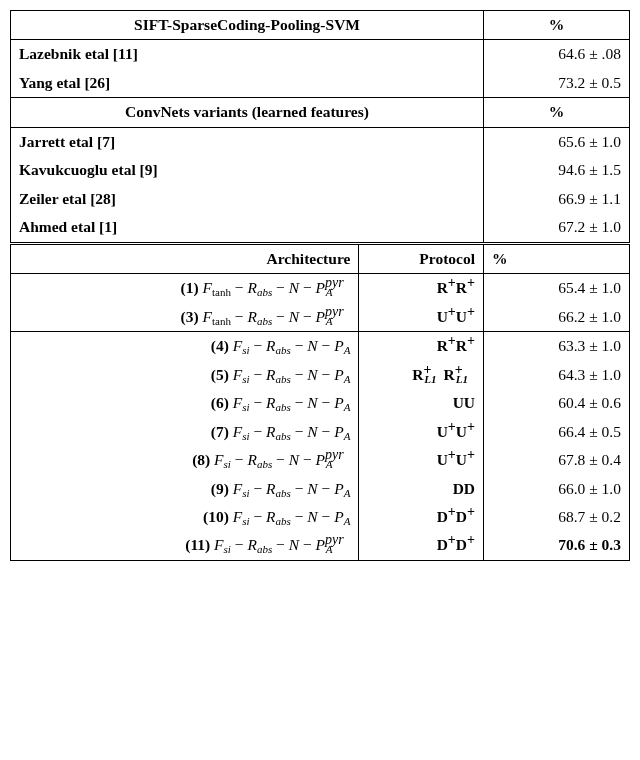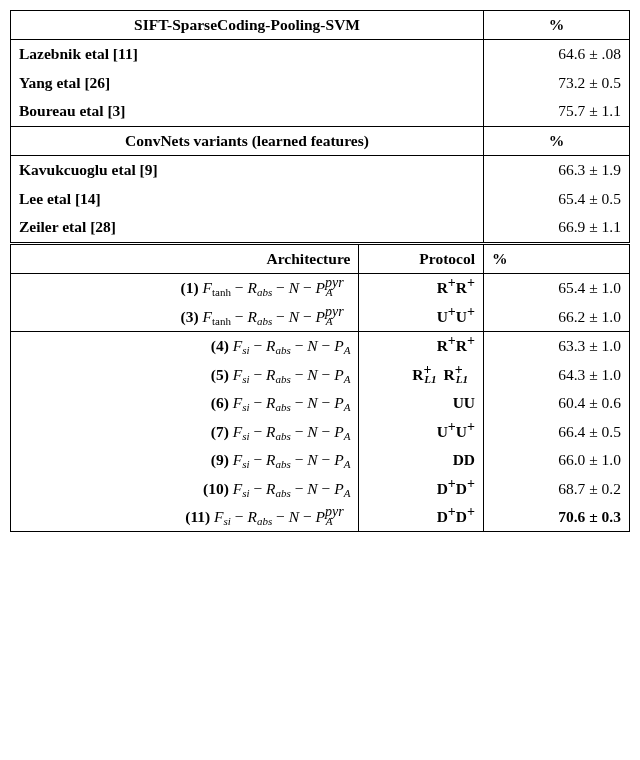--- a/index.html
+++ b/index.html
@@ -44,41 +44,41 @@
   </tr>
 
   <tr>
     <td class="center bold no-border-bottom" colspan="2">Lazebnik etal  [11]</td>
     <td class="left no-border-bottom">64.6 ± .08</td>
   </tr>
   <tr>
     <td class="center bold no-border-top no-border-bottom" colspan="2">Yang etal  [26]</td>
     <td class="left no-border-top no-border-bottom">73.2 ± 0.5</td>
   </tr>
-  <tr>
-    <td class="center bold no-border-top" colspan="2">Boureau etal  [3]</td>
-    <td class="left no-border-top">75.7 ± 1.1</td>
-  </tr>
 
   <tr>
     <td class="header-cell" colspan="2">ConvNets variants (learned features)</td>
     <td class="header-cell">%</td>
   </tr>
 
   <tr>
-    <td class="center bold no-border-top no-border-bottom" colspan="2">Kavukcuoglu etal  [9]</td>
-    <td class="left no-border-top no-border-bottom">66.3 ± 1.9</td>
+    <td class="center bold no-border-bottom" colspan="2">Jarrett etal  [7]</td>
+    <td class="left no-border-bottom">65.6 ± 1.0</td>
   </tr>
   <tr>
-    <td class="center bold no-border-top no-border-bottom" colspan="2">Lee etal [14]</td>
-    <td class="left no-border-top no-border-bottom">65.4 ± 0.5</td>
+    <td class="center bold no-border-top no-border-bottom" colspan="2">Kavukcuoglu etal  [9]</td>
+    <td class="left no-border-top no-border-bottom">94.6 ± 1.5</td>
   </tr>
   <tr>
     <td class="center bold no-border-top no-border-bottom" colspan="2">Zeiler etal  [28]</td>
     <td class="left no-border-top no-border-bottom">66.9 ± 1.1</td>
+  </tr>
+  <tr>
+    <td class="center bold no-border-top" colspan="2">Ahmed etal  [1]</td>
+    <td class="left no-border-top">67.2 ± 1.0</td>
   </tr>
 
   <tr>
     <td class="left bold double-top" style="width:310px">Architecture</td>
     <td class="left bold double-top" style="width:100px">Protocol</td>
     <td class="center bold double-top">%</td>
   </tr>
 
   <tr>
     <td class="left no-border-bottom"><b>(1)</b> <span class="it">F</span><span class="sub">tanh</span> − <span class="it">R</span><span class="sub it">abs</span> − <span class="it">N</span> − <span class="it">P</span><span class="sup it">pyr</span><span class="sub it" style="left:-18px;">A</span></td>
@@ -105,20 +105,25 @@
     <td class="left no-border-top no-border-bottom"><b>(6)</b> <span class="it">F</span><span class="sub it">si</span> − <span class="it">R</span><span class="sub it">abs</span> − <span class="it">N</span> − <span class="it">P</span><span class="sub it">A</span></td>
     <td class="left no-border-top no-border-bottom"><b>UU</b></td>
     <td class="left no-border-top no-border-bottom">60.4 ± 0.6</td>
   </tr>
   <tr>
     <td class="left no-border-top no-border-bottom"><b>(7)</b> <span class="it">F</span><span class="sub it">si</span> − <span class="it">R</span><span class="sub it">abs</span> − <span class="it">N</span> − <span class="it">P</span><span class="sub it">A</span></td>
     <td class="left no-border-top no-border-bottom"><b>U<span class="sup">+</span>U<span class="sup">+</span></b></td>
     <td class="left no-border-top no-border-bottom">66.4 ± 0.5</td>
   </tr>
   <tr>
+    <td class="left no-border-top no-border-bottom"><b>(8)</b> <span class="it">F</span><span class="sub it">si</span> − <span class="it">R</span><span class="sub it">abs</span> − <span class="it">N</span> − <span class="it">P</span><span class="sup it">pyr</span><span class="sub it" style="left:-18px;">A</span></td>
+    <td class="left no-border-top no-border-bottom"><b>U<span class="sup">+</span>U<span class="sup">+</span></b></td>
+    <td class="left no-border-top no-border-bottom">67.8 ± 0.4</td>
+  </tr>
+  <tr>
     <td class="left no-border-top no-border-bottom"><b>(9)</b> <span class="it">F</span><span class="sub it">si</span> − <span class="it">R</span><span class="sub it">abs</span> − <span class="it">N</span> − <span class="it">P</span><span class="sub it">A</span></td>
     <td class="left no-border-top no-border-bottom"><b>DD</b></td>
     <td class="left no-border-top no-border-bottom">66.0 ± 1.0</td>
   </tr>
   <tr>
     <td class="left no-border-top no-border-bottom"><b>(10)</b> <span class="it">F</span><span class="sub it">si</span> − <span class="it">R</span><span class="sub it">abs</span> − <span class="it">N</span> − <span class="it">P</span><span class="sub it">A</span></td>
     <td class="left no-border-top no-border-bottom"><b>D<span class="sup">+</span>D<span class="sup">+</span></b></td>
     <td class="left no-border-top no-border-bottom">68.7 ± 0.2</td>
   </tr>
   <tr>

